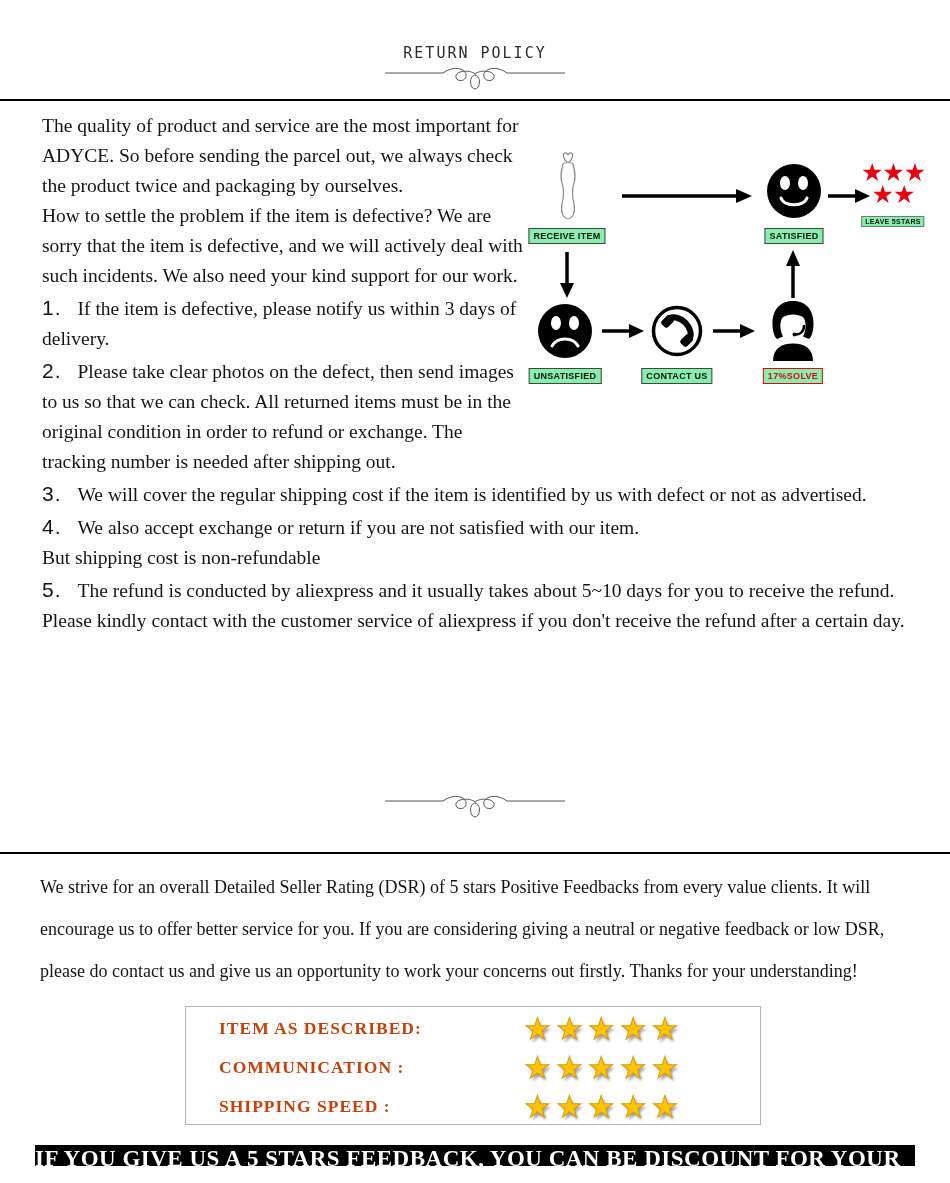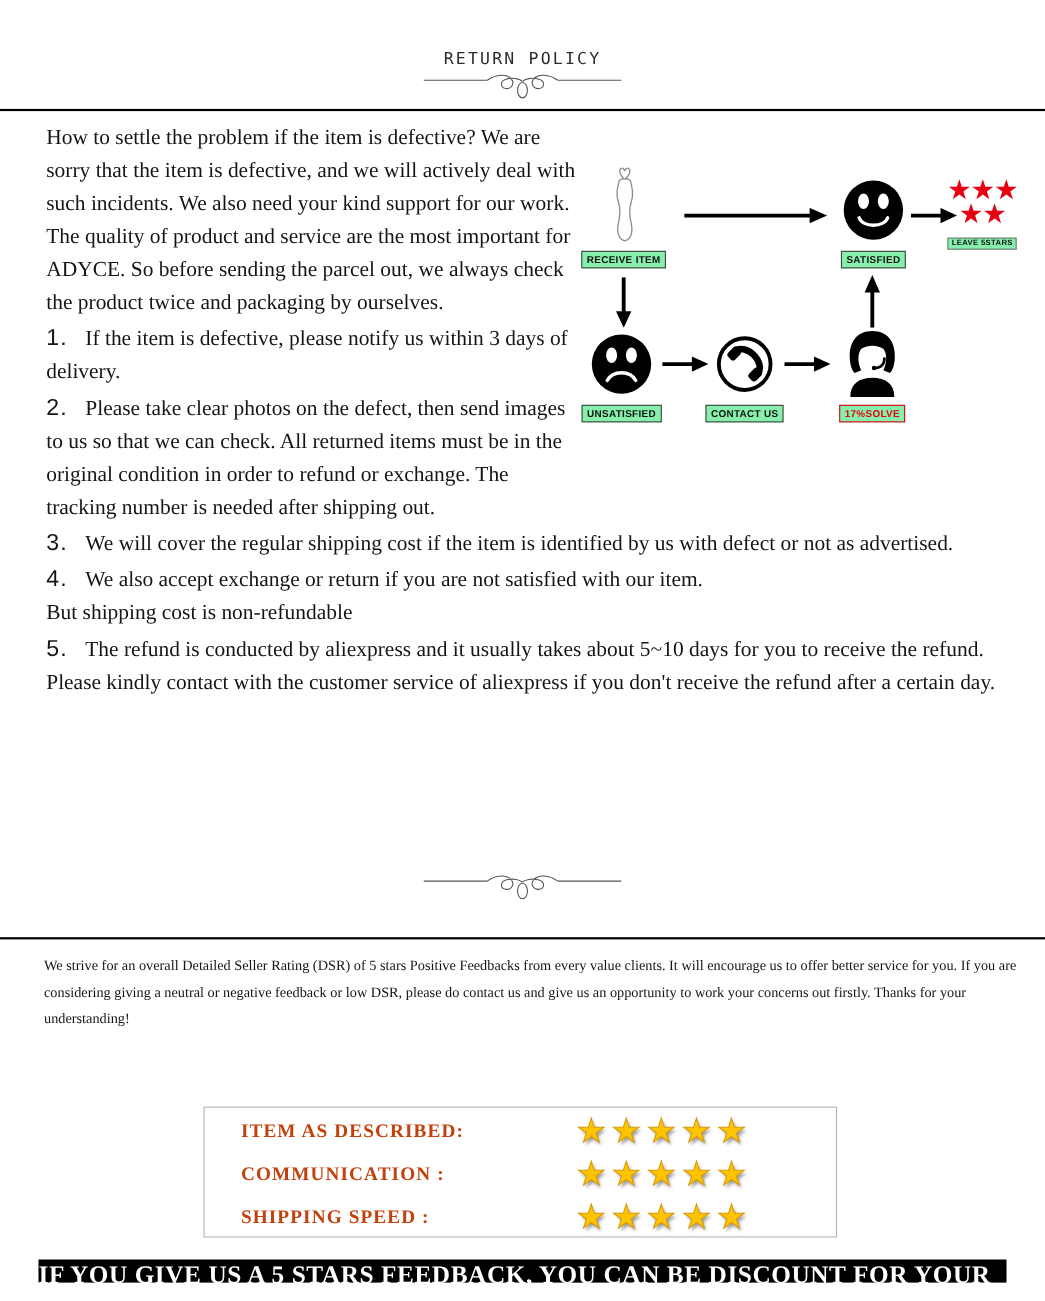--- a/index.html
+++ b/index.html
@@ -28,21 +28,21 @@
   .fc{position:absolute;}
   .flow-label{position:absolute;transform:translateX(-50%);border:1px solid #444;background:#86efac;
       font-family:"Liberation Sans",sans-serif;font-weight:700;font-size:9px;letter-spacing:.3px;
       padding:2px 4px;white-space:nowrap;color:#111;}
   .flow-label.small{font-size:7px;padding:1px 3px;border-color:#777;}
   .flow-label.red{color:#e60012;border-color:#e60012;}
   .star-cluster{position:absolute;width:84px;text-align:center;color:#e60012;
       font-family:"DejaVu Sans",sans-serif;line-height:22px;font-size:25px;letter-spacing:-1px;}
 
   
-  .dsr{position:absolute;top:866px;left:40px;width:886px;font-size:13px;line-height:24px;margin:0;}
+  .dsr{position:absolute;top:866px;left:40px;width:886px;font-size:18px;line-height:42px;margin:0;}
   .ratings-box{position:absolute;left:185px;top:1006px;width:576px;height:119px;
       border:1px solid #b5b5b5;box-sizing:border-box;}
   .rrow{position:relative;height:39px;display:flex;align-items:center;}
   .rrow:first-child{margin-top:2px;}
   .rlabel{font-weight:700;font-size:17.5px;letter-spacing:1px;margin-left:33px;width:300px;color:#c2410c;}
   .rstars{position:absolute;left:338px;top:50%;transform:translateY(-50%);
       font-family:"DejaVu Sans",sans-serif;font-size:30px;letter-spacing:5px;color:#ffc400;
       -webkit-text-stroke:1px #d79b10;text-shadow:2px 3px 3px #9a9a9a;line-height:30px;}
 
   .banner{position:absolute;left:35px;top:1145px;width:880px;height:21px;background:#000;
@@ -64,22 +64,22 @@
         <path d="M122,9 C114,3 104,3 100,8 C97,12 100,17 105,16.5 C110,16 111,10 105,8 C98,6 92,8 90,10"></path>
         <ellipse cx="90" cy="18" rx="4.5" ry="7"></ellipse>
       </g>
     </svg>
   </div>
 
   <div class="rule" style="top:99px;"></div>
 
   <div class="policy">
     <div class="flow-spacer"></div>
+    <p>The quality of product and service are the most important for ADYCE. So before sending the parcel out, we always check the product twice and packaging by ourselves.</p>
     <p>How to settle the problem if the item is defective? We are sorry that the item is defective, and we will actively deal with such incidents. We also need your kind support for our work.</p>
-    <p>The quality of product and service are the most important for ADYCE. So before sending the parcel out, we always check the product twice and packaging by ourselves.</p>
 
     <div class="pitem"><span class="num">1.</span><span>If the item is defective, please notify us within 3 days of delivery.</span></div>
     <div class="pitem"><span class="num">2.</span><span>Please take clear photos on the defect, then send images to us so that we can check. All returned items must be in the original condition in order to refund or exchange. The tracking number is needed after shipping out.</span></div>
     <div class="pitem"><span class="num">3.</span><span>We will cover the regular shipping cost if the item is identified by us with defect or not as advertised.</span></div>
     <div class="pitem"><span class="num">4.</span><span>We also accept exchange or return if you are not satisfied with our item.</span></div>
     <div class="cont">But shipping cost is non-refundable</div>
     <div class="pitem"><span class="num">5.</span><span>The refund is conducted by aliexpress and it usually takes about 5~10 days for you to receive the refund. Please kindly contact with the customer service of aliexpress if you don't receive the refund after a certain day.</span></div>
   </div>
 
   <div class="flowchart">

